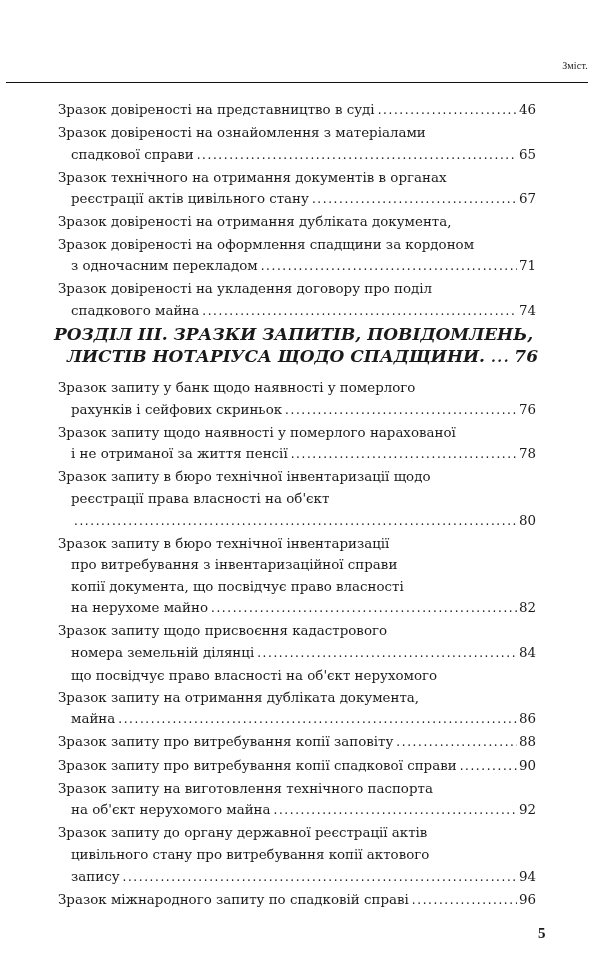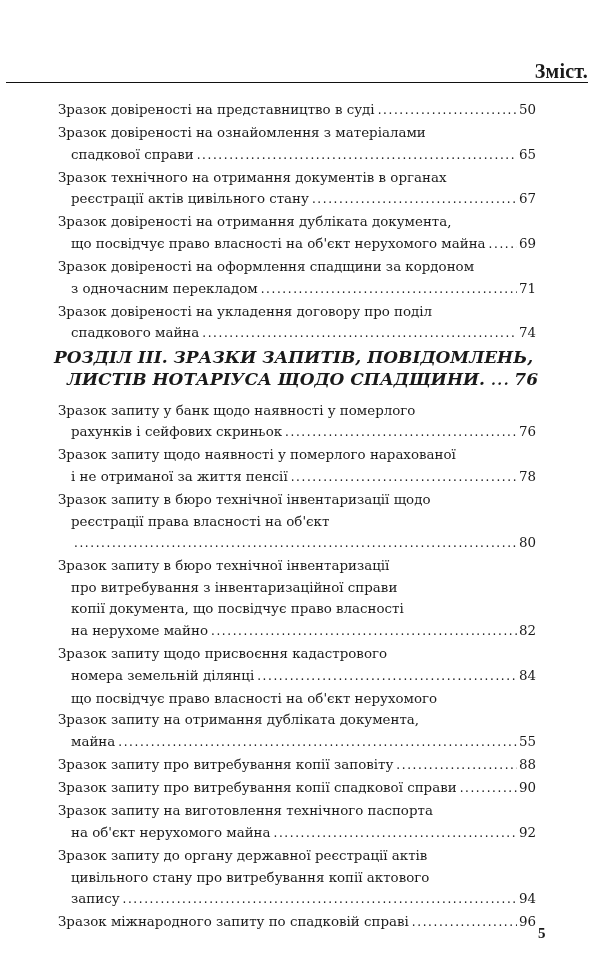--- a/index.html
+++ b/index.html
@@ -3,22 +3,22 @@
 <meta charset="utf-8">
 <style>
   html, body { margin: 0; padding: 0; background: #ffffff; }
   body {
     width: 600px; height: 964px; position: relative; overflow: hidden;
     font-family: "DejaVu Serif", "Liberation Serif", serif;
     color: #1a1a1a;
   }
   .running-head {
     position: absolute; top: 60px; right: 12px;
-    font-family: "Liberation Serif", serif; font-weight: bold;
-    font-size: 20px; letter-spacing: 0.2px;
+    font-family: "Liberation Serif", serif; font-weight: normal;
+    font-size: 10px; letter-spacing: 0.2px;
   }
   .head-rule {
     position: absolute; top: 82px; left: 6px; width: 582px;
     height: 0; border-top: 1.6px solid #111;
   }
   .toc {
     position: absolute; top: 99px; left: 58px; width: 478px;
   }
   .entry { margin: 0 0 0.5px 0; font-size: 13.4px; line-height: 21.6px; }
   .entry .line { display: block; white-space: nowrap; justify-content: flex-end; }
@@ -61,46 +61,41 @@
 
 <div class="running-head">Зміст.</div>
 <div class="head-rule"></div>
 
 <div class="toc">
   <div id="before">
       <div class="entry">
         <span class="line last">
           <span class="txt">Зразок довіреності на представництво в суді</span>
           <span class="dots"></span>
-          <span class="pg">50</span>
+          <span class="pg">46</span>
         </span>
       </div>
       <div class="entry">
         <span class="line">Зразок довіреності на ознайомлення з матеріалами</span>
         <span class="line last cont">
           <span class="txt">спадкової справи</span>
           <span class="dots"></span>
           <span class="pg">65</span>
         </span>
       </div>
       <div class="entry">
         <span class="line">Зразок технічного на отримання документів в органах</span>
         <span class="line last cont">
           <span class="txt">реєстрації актів цивільного стану</span>
           <span class="dots"></span>
           <span class="pg">67</span>
         </span>
       </div>
       <div class="entry">
         <span class="line">Зразок довіреності на отримання дубліката документа,</span>
-        <span class="line last cont">
-          <span class="txt">що посвідчує право власності на об'єкт нерухомого майна</span>
-          <span class="dots"></span>
-          <span class="pg">69</span>
-        </span>
       </div>
       <div class="entry">
         <span class="line">Зразок довіреності на оформлення спадщини за кордоном</span>
         <span class="line last cont">
           <span class="txt">з одночасним перекладом</span>
           <span class="dots"></span>
           <span class="pg">71</span>
         </span>
       </div>
       <div class="entry">
@@ -164,21 +159,21 @@
           <span class="dots"></span>
           <span class="pg">84</span>
         </span>
       </div>
       <div class="entry">
         <span class="line cont">що посвідчує право власності на об'єкт нерухомого</span>
         <span class="line">Зразок запиту на отримання дубліката документа,</span>
         <span class="line last cont">
           <span class="txt">майна</span>
           <span class="dots"></span>
-          <span class="pg">55</span>
+          <span class="pg">86</span>
         </span>
       </div>
       <div class="entry">
         <span class="line last">
           <span class="txt">Зразок запиту про витребування копії заповіту</span>
           <span class="dots"></span>
           <span class="pg">88</span>
         </span>
       </div>
       <div class="entry">

